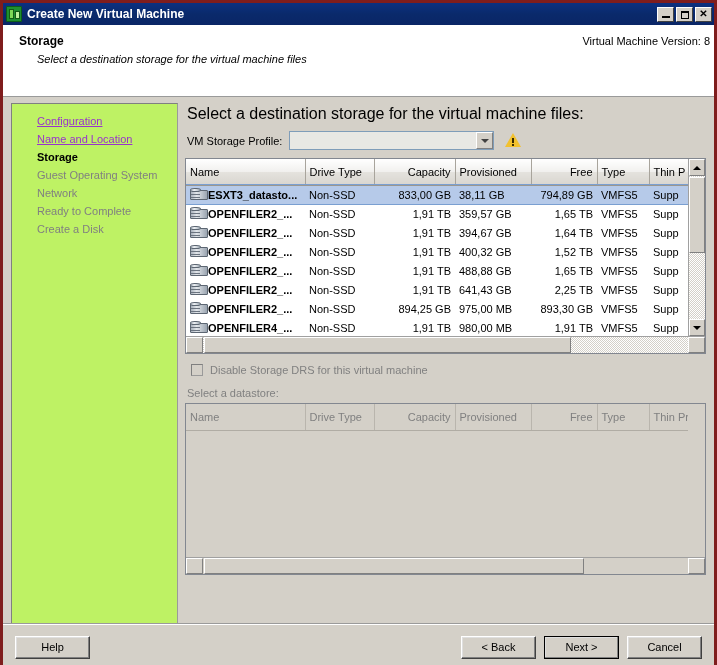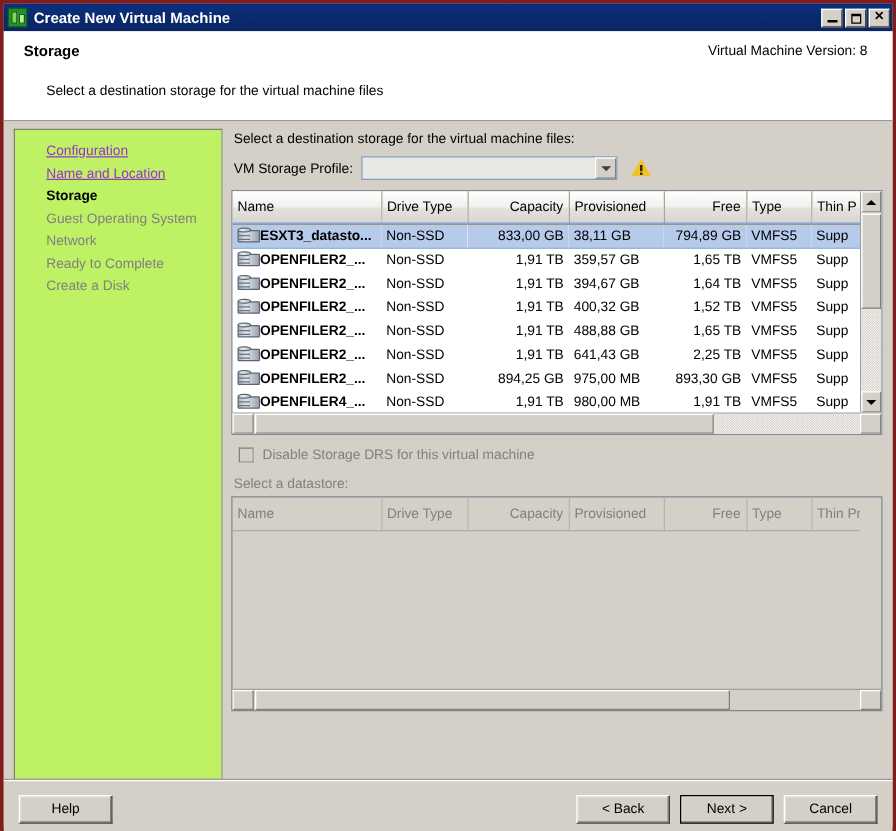--- a/index.html
+++ b/index.html
@@ -59,24 +59,24 @@
   .header{
     flex:0 0 auto;background:#ffffff;
     border-bottom:1px solid #9a9a9a;
     padding:9px 10px 12px 16px;
     height:72px;box-sizing:border-box;position:relative;
   }
   .header h1{
     margin:0;font-size:12px;font-weight:bold;color:#000;
   }
   .header .sub{
-    margin:19px 0 0 18px;font-size:11px;color:#000;
+    margin:5px 0 0 18px;font-size:11px;color:#000;font-style:italic;
   }
   .header .vmver{
-    position:absolute;right:20px;top:10px;font-size:11px;color:#000;
+    position:absolute;right:4px;top:10px;font-size:11px;color:#000;
   }
 
   
   .body{
     flex:1 1 auto;display:flex;padding:6px 8px 0 8px;box-sizing:border-box;
     background:#d4d0c8;
   }
   .sidebar{
     width:167px;flex:0 0 167px;background:#bef264;
     border:1px solid #9a9a9a;
@@ -88,21 +88,21 @@
   }
   .nav-item{
     padding:1px 6px 1px 25px;font-size:11px;line-height:16px;
     white-space:nowrap;
   }
   .nav-item.done{color:#9933cc;text-decoration:underline;cursor:pointer;}
   .nav-item.current{color:#000;font-weight:bold;}
   .nav-item.future{color:#808080;}
 
   .content{flex:1 1 auto;display:flex;flex-direction:column;min-width:0;}
-  .lead{font-size:11px;color:#000;margin:2px 0 8px 2px;}
+  .lead{font-size:16px;color:#000;margin:2px 0 8px 2px;}
   .profile-row{display:flex;align-items:center;margin:0 0 8px 2px;}
   .profile-label{font-size:11px;color:#000;margin-right:7px;}
   .combo{
     width:205px;height:19px;box-sizing:border-box;
     background:#e8e8e4;
     border:1px solid #7f9db9;
     display:flex;align-items:stretch;
   }
   .combo .cval{flex:1 1 auto;padding:2px 4px;font-size:11px;color:#000;overflow:hidden;white-space:nowrap;}
   .combo .carrow{

